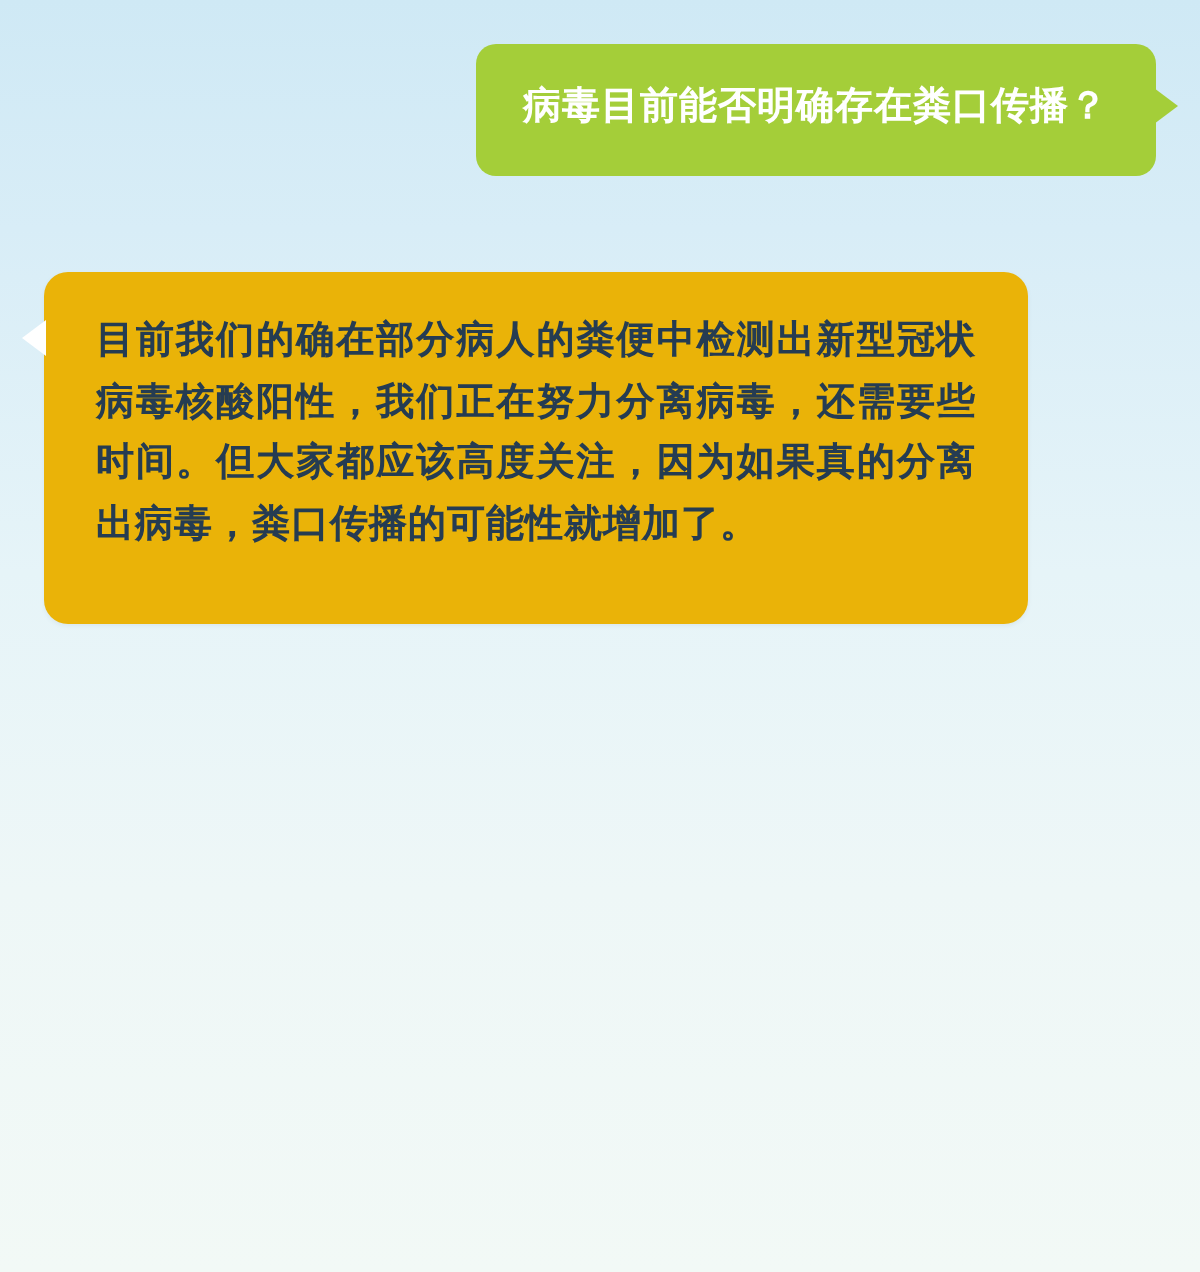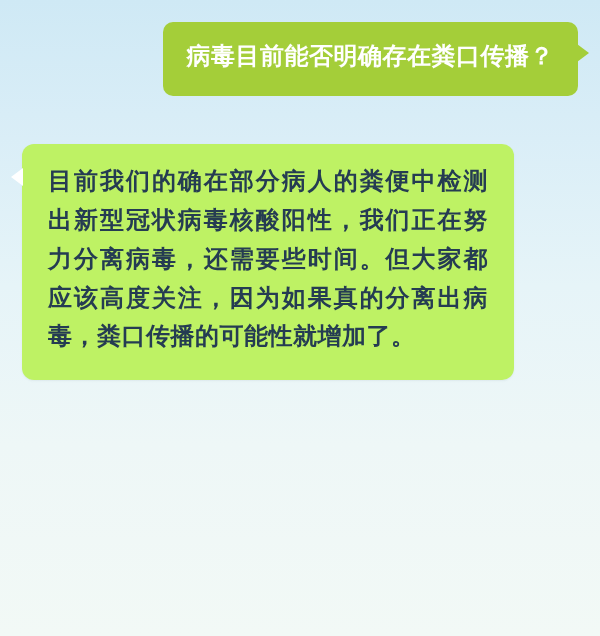--- a/index.html
+++ b/index.html
@@ -26,23 +26,22 @@
     margin-bottom: 30px;
   }
   .row.right { justify-content: flex-end; }
   .row.left { justify-content: flex-start; }
 
   .bubble {
     position: relative;
     box-sizing: border-box;
     border-radius: 12px;
     line-height: 1.62;
-    font-size: 24px;
+    font-size: 19px;
     letter-spacing: 0.5px;
-    font-family: Liberation Mono, monospace;
   }
 
   
   .bubble.out {
     background: #a4ce39;
     color: #ffffff;
     font-weight: bold;
     padding: 17px 24px 18px 24px;
     max-width: 480px;
     border-radius: 10px;
@@ -54,24 +53,24 @@
     top: 22px;
     width: 0;
     height: 0;
     border-top: 9px solid transparent;
     border-bottom: 9px solid transparent;
     border-left: 12px solid #a4ce39;
   }
 
   
   .bubble.in {
-    background: #bef264;
+    background: #eab308;
     color: #253c52;
     font-weight: bold;
-    padding: 20px 26px 22px 26px;
+    padding: 20px 26px 33px 26px;
     max-width: 492px;
     border-radius: 12px;
     box-shadow: 0 1px 2px rgba(100,130,150,0.10);
   }
   .bubble.in::after {
     content: "";
     position: absolute;
     left: -11px;
     top: 24px;
     width: 0;

